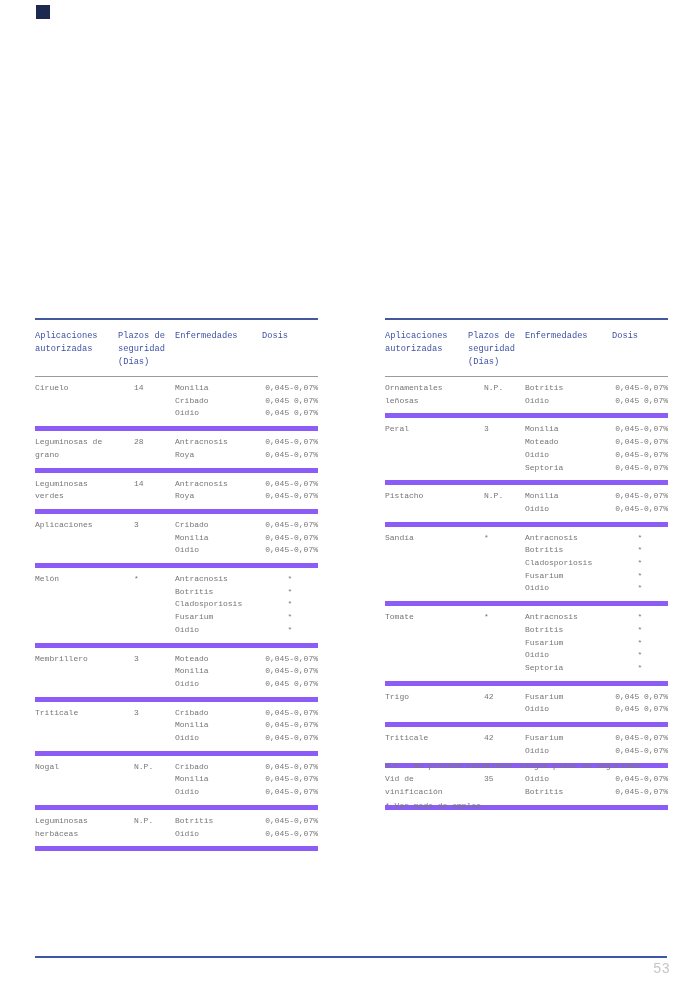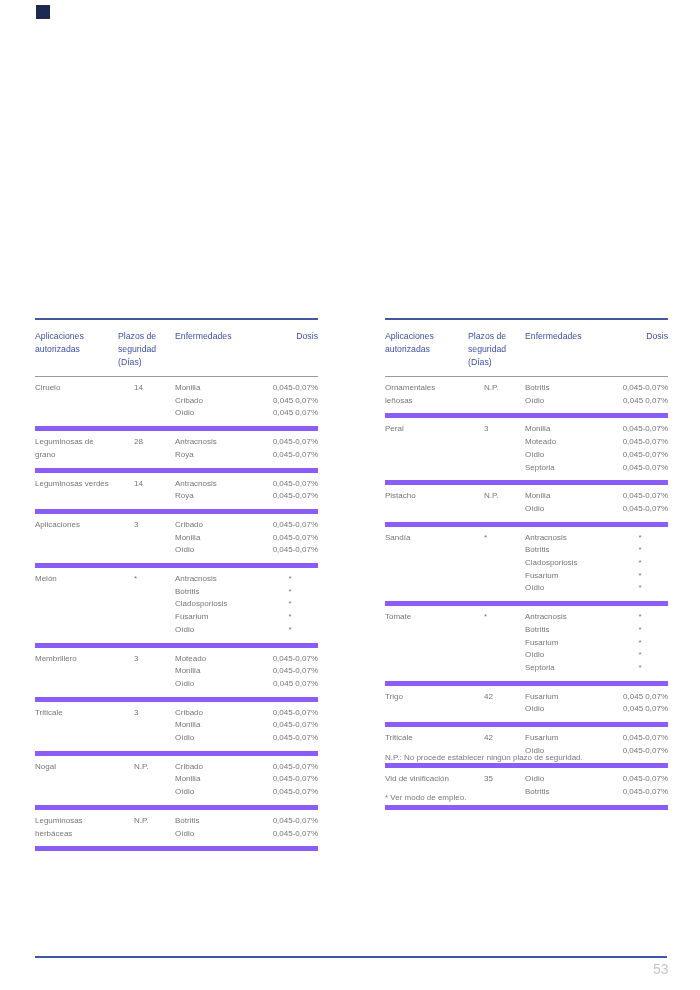--- a/index.html
+++ b/index.html
@@ -1,53 +1,53 @@
 <!DOCTYPE html>
 <html><head>
 <meta charset="utf-8">
 <style>
   html,body{margin:0;padding:0;background:#ffffff;}
   .page{
     position:relative;
     width:700px;height:990px;
     background:#ffffff;
-    font-family:Liberation Sans, sans-serif;
+    font-family:Liberation Mono, monospace;
     overflow:hidden;
   }
   .corner-square{
     position:absolute;left:36px;top:5px;width:14px;height:14px;
     background:#1c2950;
   }
   .ptable{
     position:absolute;top:318px;width:283px;
     border-top:2px solid #44589e;
   }
   .ptable.left{left:35px;}
   .ptable.right{left:385px;}
   .thead{
     display:grid;grid-template-columns:83px 57px 87px 56px;
     padding:10px 0 7px 0;
     border-bottom:1px solid #9b9b9b;
     color:#3f51a3;font-size:8.7px;line-height:13px;font-weight:normal;
   }
   .hcell{padding-right:4px;}
-  .hcell.hdose{text-align:right;padding-right:0;}
+  .hcell.hdose{text-align:left;padding-right:0;}
   .trow{
     display:grid;grid-template-columns:83px 57px 87px 56px;
     padding:5px 0 6px 0;
     border-bottom:5px solid #8b5cf6;
     color:#767676;font-size:8px;line-height:12.7px;
   }
   .cell{padding-right:4px;}
   .cell.days{padding-left:16px;padding-right:0;}
   .cell.doses{text-align:right;padding-right:0;}
   .cell.doses .line.star{text-align:center;}
   .footnote{
     position:absolute;left:385px;
-    color:#7a7a7a;font-size:8px;line-height:12px;
+    color:#7a7a7a;font-size:8px;line-height:12px;margin-top:8px;
   }
   .footnote.np{top:752px;}
   .footnote.star-note{top:792px;}
   .bottom-rule{
     position:absolute;left:35px;top:956px;width:632px;height:2px;
     background:#3e56a6;
   }
   .page-number{
     position:absolute;left:653px;top:961px;
     color:#c6c6c6;font-size:14px;

